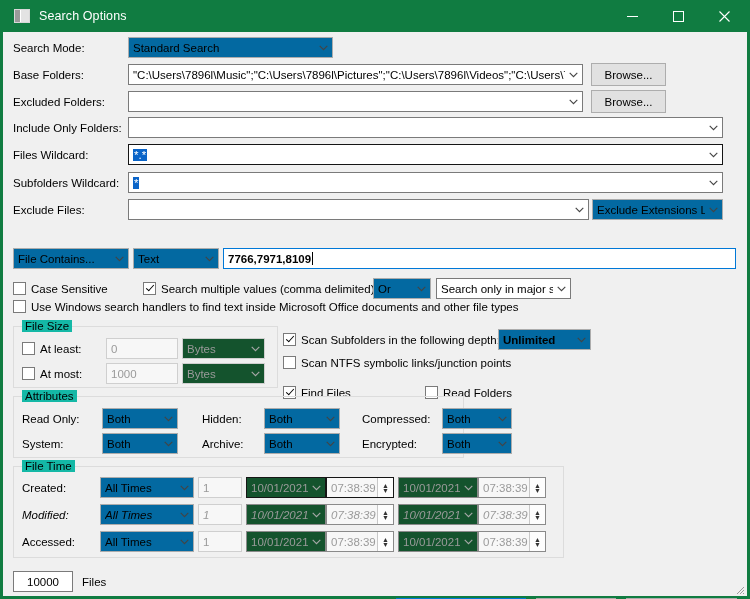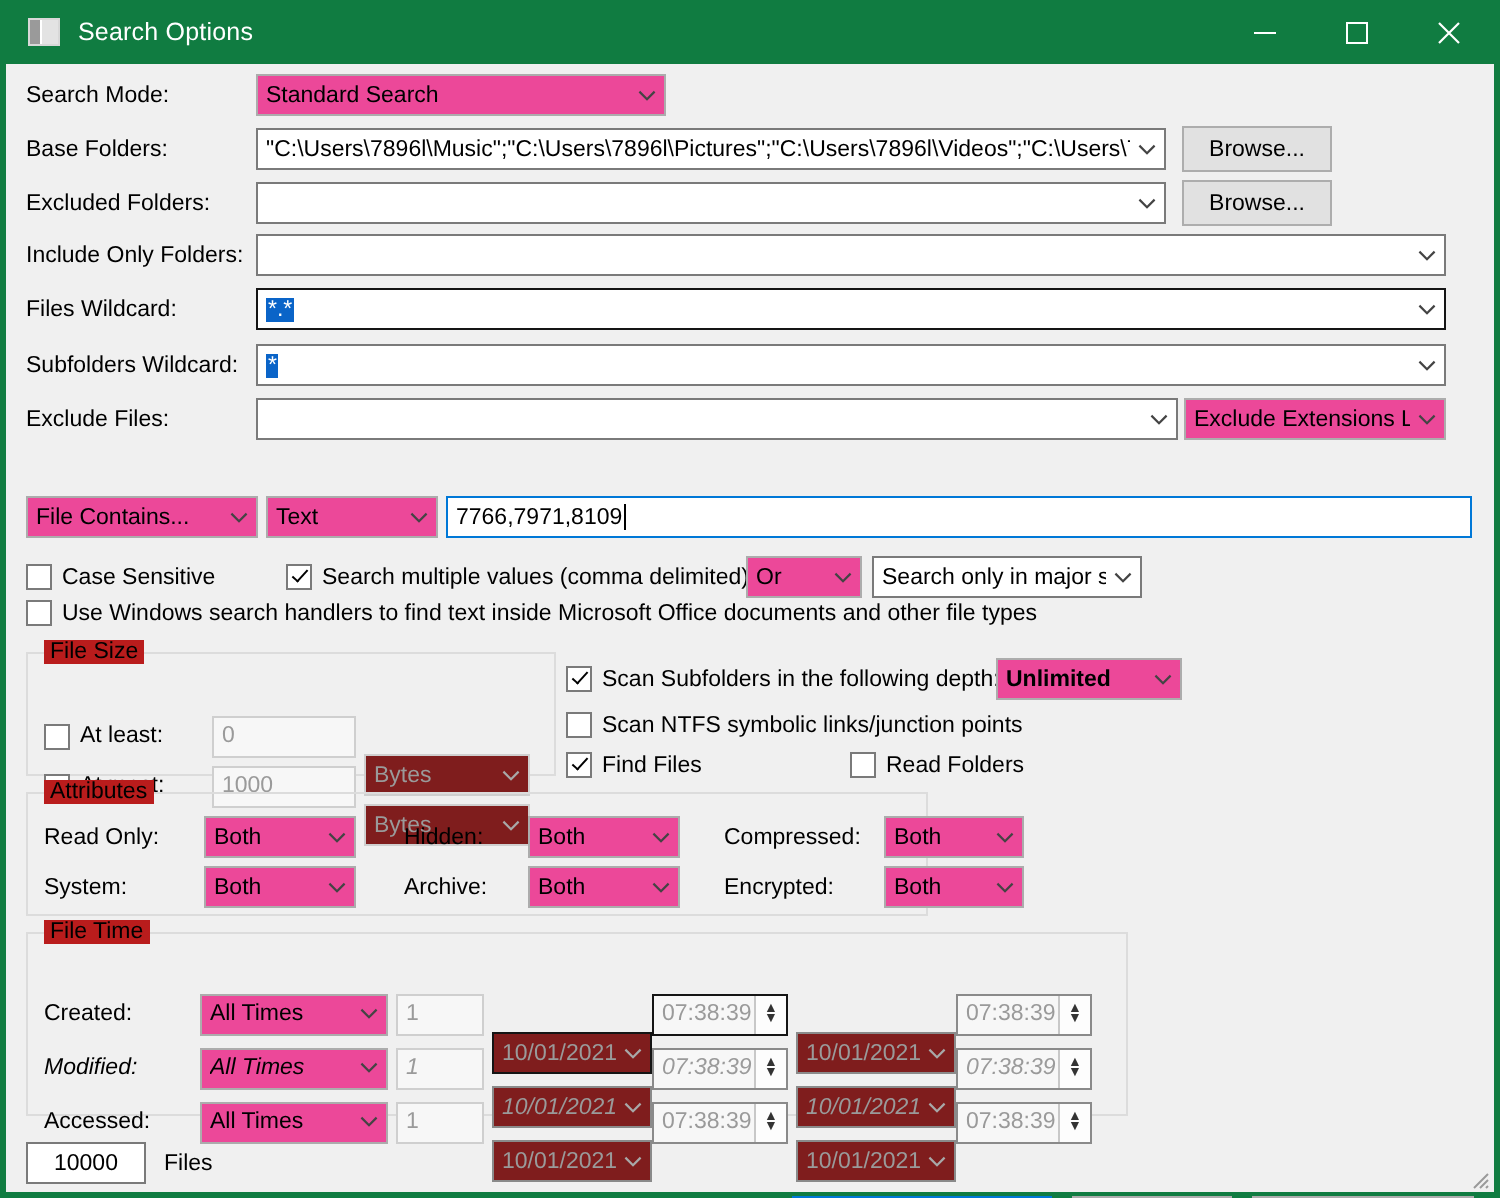--- a/index.html
+++ b/index.html
@@ -89,29 +89,29 @@
     font-family: "Liberation Sans", sans-serif;
     font-size: 11.5px;
     color: #000;
     display: flex;
     align-items: center;
     padding: 0 4px;
     overflow: hidden;
     white-space: nowrap;
   }
   .combo { background: #ffffff; padding-right: 0; }
-  .combo.grey { background: #ec4899; border: 1px solid #acacac; }
+  .combo.grey { background: #0369a1; border: 1px solid #acacac; }
   .combo .cval { flex: 1; overflow: hidden; white-space: nowrap; text-overflow: clip; }
   .arrow {
     width: 17px; flex: none;
     display: flex; align-items: center; justify-content: center;
     color: #1a1a1a;
   }
   .arrow.dis { color: #9a9a9a; }
-  .focus-box { border: 1px solid #0078d7 !important; }
+  .focus-box { border: 1px solid #0078d7 !important; font-weight: bold; }
   .black-box { border: 1px solid #151515 !important; }
   .caret {
     display:inline-block; width:1px; height:13px;
     background:#000; margin-left:1px; vertical-align:-2px;
   }
   .sel {
     background: #0a64c8;
     color: #ffffff;
     padding: 1px 1px;
   }
@@ -152,26 +152,26 @@
 
   
   .group {
     position: absolute;
     border: 1px solid #dcdcdc;
     box-sizing: border-box;
   }
   .group > .gtitle {
     position: absolute;
     top: -7px; left: 8px;
-    background: #b91c1c;
+    background: #14b8a6;
     padding: 0 3px;
     font-size: 11.5px;
   }
   .tbox.dis { background: #f7f7f7; border: 1px solid #cfcfcf; color: #9a9a9a; }
-  .combo.dis { background: #7f1d1d; border: 1px solid #cfcfcf; color: #9a9a9a; margin-top: 39px; }
+  .combo.dis { background: #14532d; border: 1px solid #cfcfcf; color: #9a9a9a; }
 
   .spin {
     width: 15px; flex: none;
     border-left: 1px solid #c8c8c8;
     display: flex; flex-direction: column;
     align-items: center; justify-content: center;
     height: 100%;
     background: #fdfdfd;
   }
   .spin span { display: block; line-height: 5px; font-size: 7px; color: #333; }
@@ -414,21 +414,21 @@
             <svg width="9" height="6" viewBox="0 0 9 6">
                 <path d="M0.7 0.8 L4.5 4.6 L8.3 0.8" fill="none" stroke="#444" stroke-width="1.1"></path>
               </svg>
           </div>
         </div>
       </div>
       <div class="cbrow" style="margin-top:6px;">
         <span class="cb"></span>
         <span class="cbl">Scan NTFS symbolic links/junction points</span>
       </div>
-      <div style="display:flex;align-items:flex-end;margin-top:7px;">
+      <div style="display:flex;align-items:flex-end;margin-top:17px;">
         <div class="cbrow" style="width:142px;">
           <span class="cb checked"></span>
           <span class="cbl">Find Files</span>
         </div>
         <div class="cbrow">
           <span class="cb"></span>
           <span class="cbl">Read Folders</span>
         </div>
       </div>
     </div>

